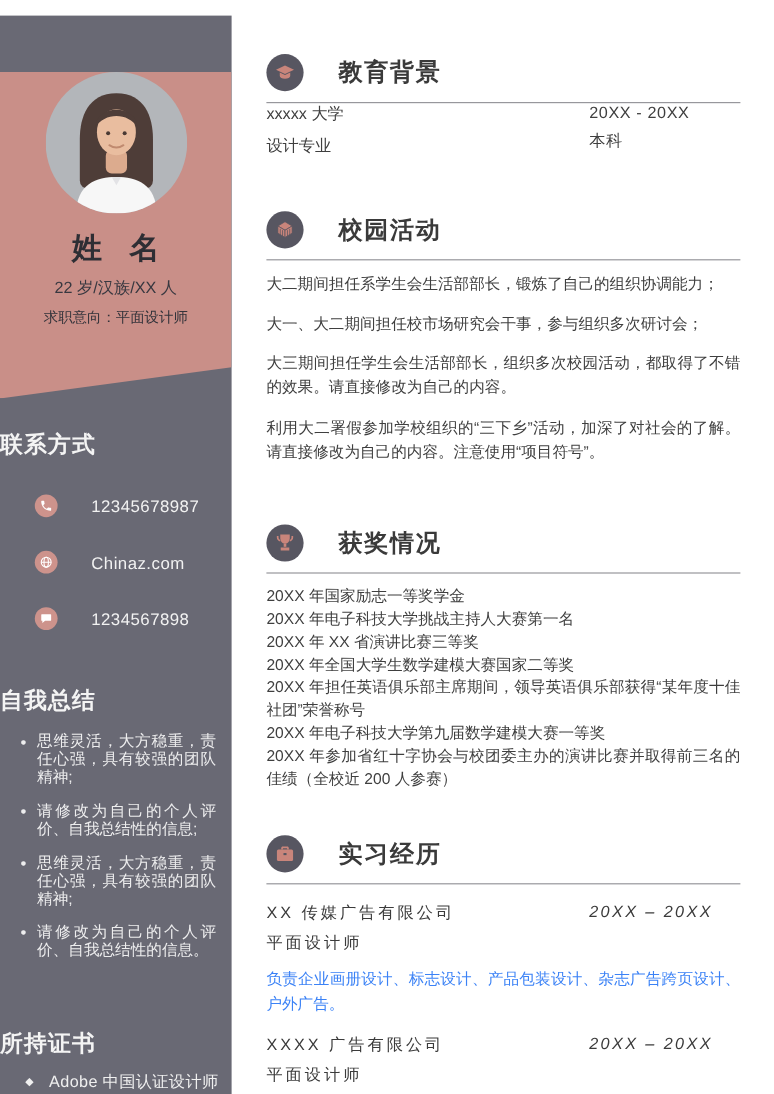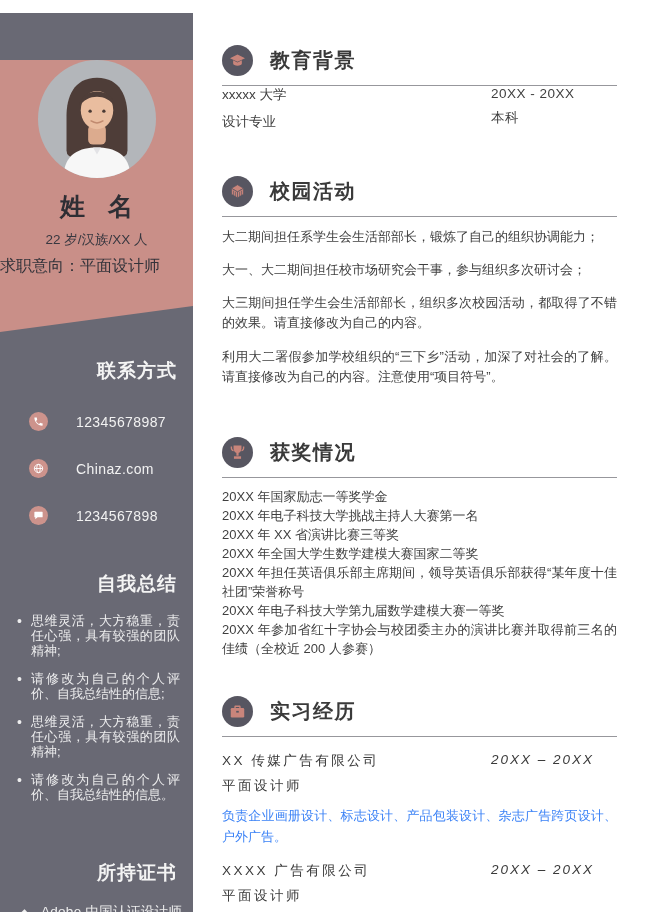--- a/index.html
+++ b/index.html
@@ -12,42 +12,42 @@
   .sidebar{position:absolute;top:13px;left:0;bottom:0;width:193px;background:#696974;}
   .pink-header{
     position:relative;height:272px;background:#c98f88;
     clip-path:polygon(0 0,100% 0,100% 246px,0 100%);
   }
   .photo{width:118px;height:118px;margin:47px auto 0;border-radius:50%;overflow:hidden;}
   .photo svg{display:block;width:100%;height:100%;}
   .name{ text-align:center;margin-top:12px;font-size:25px;font-weight:bold;
     color:#2e2e34;letter-spacing:8px;text-indent:8px;}
   .basic{text-align:center;margin-top:8px;font-size:13.5px;color:#383840;}
-  .intent{margin-top:7px;font-size:16px;color:#33333a;}
-  .side-h2{margin:16px;text-align:right;font-size:19px;font-weight:600;color:#f4f4f4;letter-spacing:1px;}
+  .intent{text-align:center;margin-top:7px;font-size:12px;color:#33333a;}
+  .side-h2{margin:0;text-align:left;font-size:19px;font-weight:600;color:#f4f4f4;letter-spacing:1px;}
   .contact{margin-top:26px;}
   .contact-list{margin-top:8px;}
   .contact-row{display:flex;align-items:center;gap:28px;padding-left:29px;margin-top:28px;height:19px;}
   .c-ico{flex:0 0 19px;width:19px;height:19px;border-radius:50%;background:#cd938c;
     display:flex;align-items:center;justify-content:center;}
   .c-ico svg{width:11px;height:11px;display:block;}
   .c-val{font-size:14px;color:#f2f2f2;letter-spacing:.4px;}
   .summary{margin-top:46px;}
   .summary ul{list-style:none;margin:10px 0 0;padding:0 13px 0 17px;}
   .summary li{display:flex;gap:9px;margin-top:13px;}
   .dot{flex:0 0 auto;color:#ededee;font-size:14px;line-height:17px;}
   .sum-text{font-size:13px;line-height:15px;color:#ededee;text-align:justify;}
   .certs{margin-top:58px;}
   .certs ul{list-style:none;margin:9px 0 0;padding:0 8px 0 21px;}
   .certs li{display:flex;align-items:center;gap:13px;margin-top:8px;height:19px;}
   .diamond{flex:0 0 auto;color:#f0f0f0;font-size:9px;}
   .cert-text{font-size:13.5px;color:#efefef;letter-spacing:.3px;white-space:nowrap;}
   
   .main{position:absolute;top:0;left:193px;right:0;bottom:0;padding:45px 28px 0 29px;}
-  .sec-header{display:flex;align-items:center;gap:17px;padding-bottom:9px;border-bottom:1px solid #97979c;text-align:right;}
+  .sec-header{display:flex;align-items:center;gap:29px;padding-bottom:9px;border-bottom:1px solid #97979c;text-align:right;}
   .sec-ico{flex:0 0 31px;width:31px;height:31px;border-radius:50%;background:#575661;
     display:flex;align-items:center;justify-content:center;}
   .sec-ico svg{width:19px;height:19px;display:block;}
   .sec-title{font-size:20px;font-weight:bold;color:#3a3a3a;letter-spacing:1.5px;}
   .edu-row{display:flex;}
   .edu-left{flex:1;}
   .edu-right{flex:0 0 126px;}
   .t13{font-size:13.5px;color:#3f3f3f;}
   .edu-left .t13{margin-bottom:9px;}
   .edu-right .t13{margin-bottom:8px;letter-spacing:.5px;}

